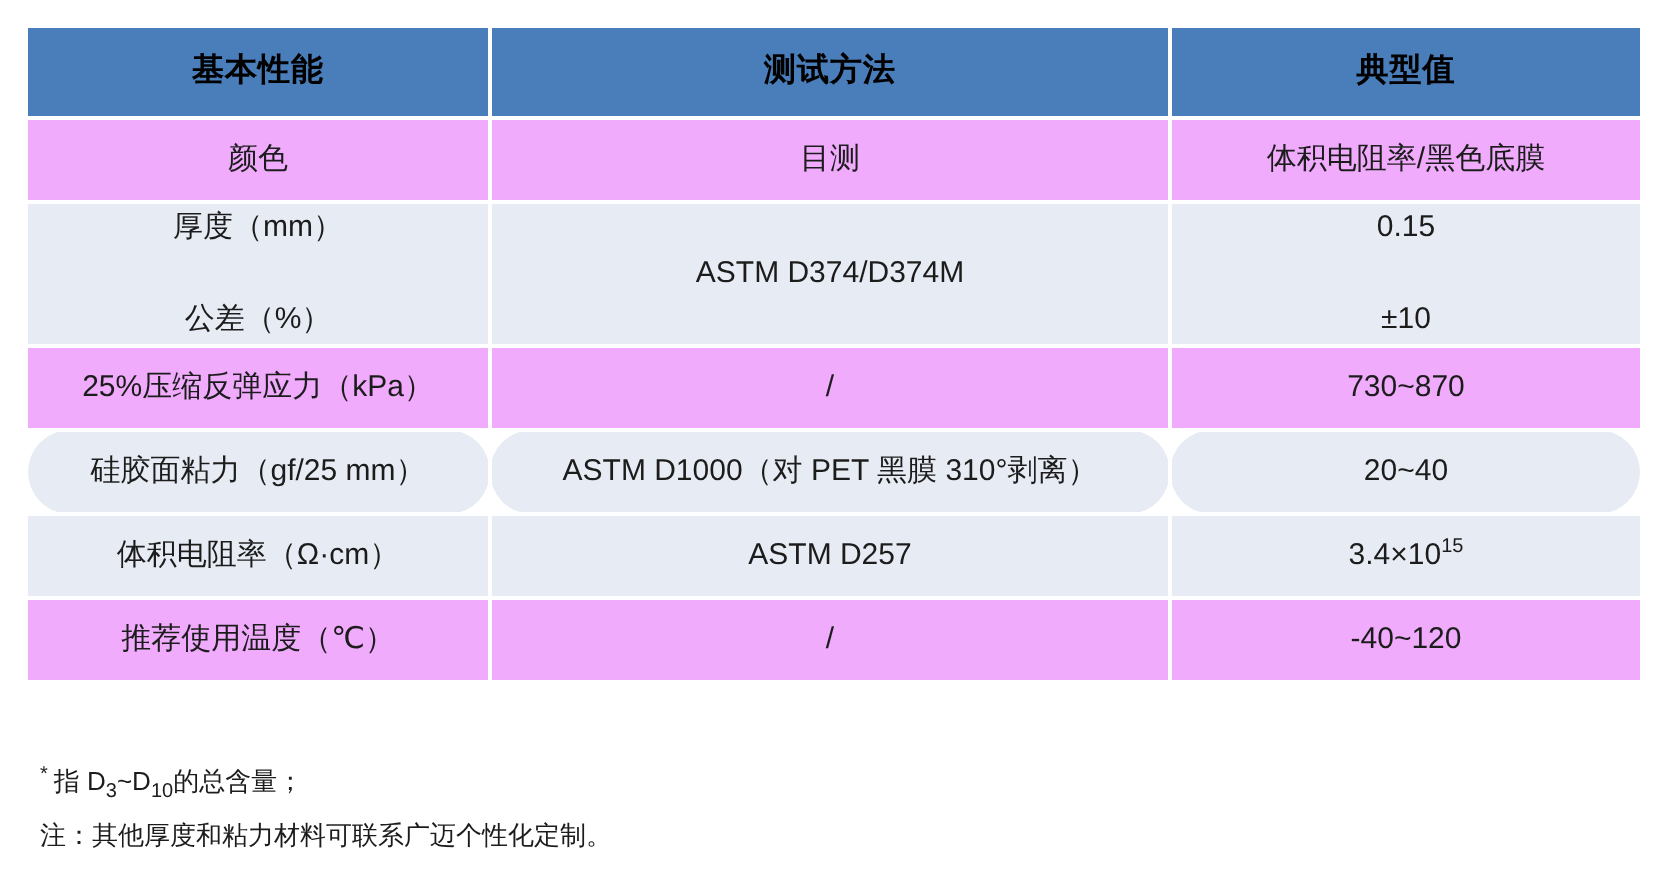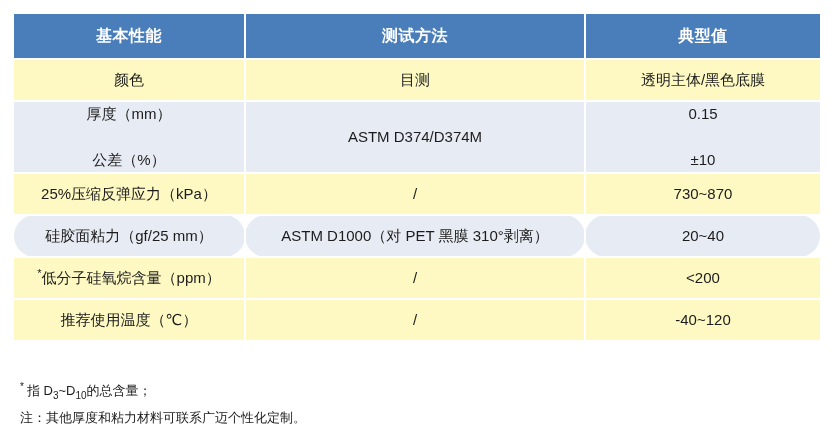--- a/index.html
+++ b/index.html
@@ -39,38 +39,38 @@
     border-left: 2px solid #ffffff;
     border-right: 2px solid #ffffff;
     border-top: 2px solid #ffffff;
     border-bottom: 2px solid #ffffff;
     padding: 0 6px;
     line-height: 1.35;
   }
 
   table.spec thead th {
     background: #4a7ebb;
-    color: #ffffff;
+    color: #000000;
     font-weight: bold;
     font-size: 16px;
     height: 44px;
     border-top: none;
     letter-spacing: 0.5px;
   }
   table.spec thead th:first-child { border-left: none; }
   table.spec thead th:last-child { border-right: none; }
 
   table.spec tbody td {
     font-size: 15px;
     color: #1c1c1c;
   }
   table.spec tbody td:first-child { border-left: none; }
   table.spec tbody td:last-child { border-right: none; }
 
-  tr.shade-dark td { background: #fef9c3; }
+  tr.shade-dark td { background: #f0abfc; }
   tr.shade-light td { background: #e7ebf3; }
 
   tr.r-color td     { height: 40px; }
   tr.r-thickness td { height: 70px; }
   tr.r-compress td  { height: 40px; }
   tr.r-tack td      { height: 40px; border-radius: 21px; }
   tr.r-siloxane td  { height: 40px; }
   tr.r-resist td    { height: 40px; }
   tr.r-temp td      { height: 40px; margin-top: 42px; }
 
@@ -128,21 +128,21 @@
         <th>基本性能</th>
         <th>测试方法</th>
         <th>典型值</th>
       </tr>
     </thead>
     <tbody>
 
       <tr class="shade-dark r-color">
         <td>颜色</td>
         <td>目测</td>
-        <td>透明主体/黑色底膜</td>
+        <td>体积电阻率/黑色底膜</td>
       </tr>
 
       <tr class="shade-light r-thickness">
         <td>
           <span class="twoline">
             <span class="ln">厚度（mm）</span>
             <span class="ln">公差（%）</span>
           </span>
         </td>
         <td>ASTM D374/D374M</td>
@@ -159,26 +159,26 @@
         <td>/</td>
         <td>730~870</td>
       </tr>
 
       <tr class="shade-light r-tack">
         <td>硅胶面粘力（gf/25 mm）</td>
         <td>ASTM D1000（对 PET 黑膜 310°剥离）</td>
         <td>20~40</td>
       </tr>
 
-      <tr class="shade-dark r-siloxane">
-        <td><sup class="note-star">*</sup><span>低分子硅氧烷含量（ppm）</span></td>
-        <td>/</td>
-        <td>&lt;200</td>
+
+      <tr class="shade-light r-resist">
+        <td>体积电阻率（Ω·cm）</td>
+        <td>ASTM D257</td>
+        <td><span>3.4×10</span><sup class="exp">15</sup></td>
       </tr>
-
 
       <tr class="shade-dark r-temp">
         <td>推荐使用温度（℃）</td>
         <td>/</td>
         <td>-40~120</td>
       </tr>
 
     </tbody>
   </table>
 </div>

